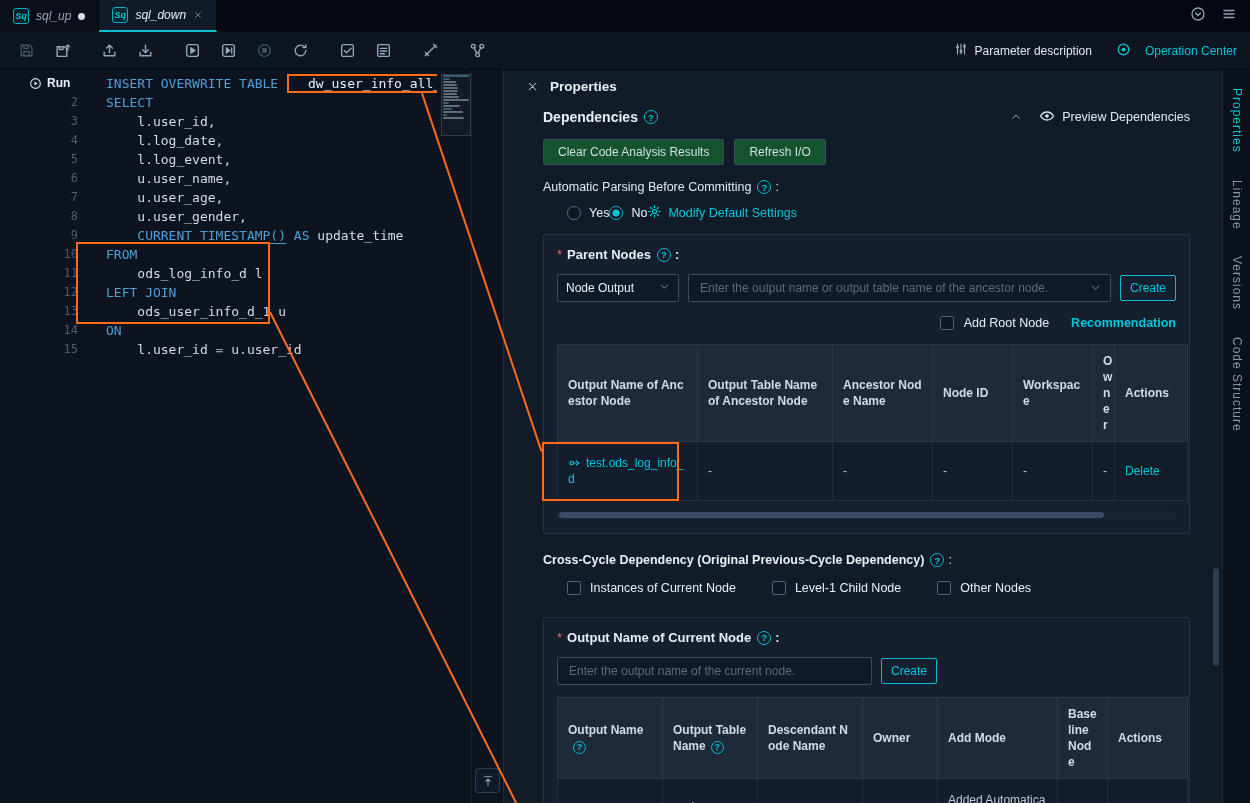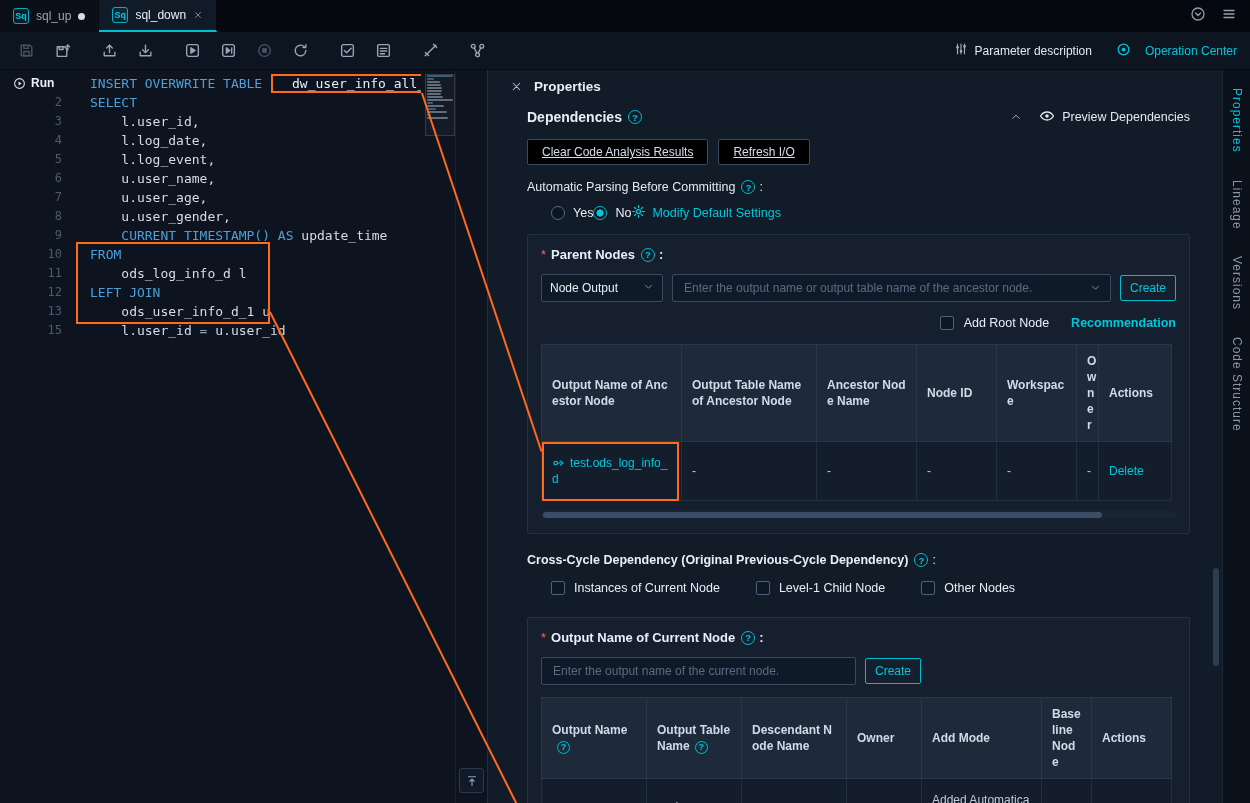--- a/index.html
+++ b/index.html
@@ -1,21 +1,21 @@
 <!DOCTYPE html>
 <html><head>
 <meta charset="utf-8">
 <style>
   html,body{margin:0;padding:0;background:#04070d;}
   *{box-sizing:border-box;}
   .app{position:relative;width:1250px;height:803px;overflow:hidden;background:#0d1420;
        font-family:"Liberation Sans",sans-serif;color:#c7d1de;}
 
   
-  .tabbar{height:32px;background:#05090f;display:flex;align-items:stretch;}
+  .tabbar{height:32px;background:#05090f;display:flex;align-items:stretch;font-style:italic;}
   .tab{display:flex;align-items:center;gap:7px;padding:0 13px;font-size:12px;color:#9aa6b6;
        background:#0a0f18;border-right:1px solid #05090f;cursor:pointer;}
   .tab.active{background:#111a27;color:#e9eff7;border-bottom:2px solid #00c1d6;}
   .badge{width:16px;height:16px;border:1px solid #00afc4;border-radius:3px;color:#00c7da;
          font-size:9px;font-weight:700;display:inline-flex;align-items:center;justify-content:center;
          background:rgba(0,193,214,.08);flex:none;}
   .dot{width:7px;height:7px;border-radius:50%;background:#d7dee8;flex:none;}
   .tclose{color:#8b98a9;display:inline-flex;}
   .tclose svg{width:10px;height:10px;}
   .tabbar-right{margin-left:auto;display:flex;align-items:center;gap:15px;padding-right:13px;color:#8fa0b2;}
@@ -30,21 +30,21 @@
   .tbtn.gap{margin-left:11px;}
   .tbtn.dis{color:#475363;}
   .tbtn svg{width:17px;height:17px;}
   .toolbar-right{margin-left:auto;display:flex;align-items:center;gap:24px;font-size:12px;color:#e2e9f2;}
   .paramdesc{display:flex;gap:7px;align-items:center;cursor:pointer;}
   .paramdesc svg{width:14px;height:14px;color:#9fb0c2;}
   .opcenter{color:#00c7da;display:flex;gap:14px;align-items:center;cursor:pointer;}
   .opcenter svg{width:15px;height:15px;}
 
   
-  .main{display:flex;height:733px;position:relative;}
+  .main{display:flex;height:733px;position:relative;margin-left:16px;}
 
   
   .editor{width:487px;flex:none;position:relative;background:#0d1420;}
   .rows{position:absolute;left:0;top:4px;right:66px;bottom:0;overflow:hidden;
         font-family:"DejaVu Sans Mono",monospace;font-size:13px;line-height:19px;}
   .row{display:flex;height:19px;}
   .gut{width:78px;flex:none;text-align:right;padding-right:16px;color:#4d5b6e;font-size:12px;}
   .runbtn{width:78px;flex:none;display:flex;align-items:center;gap:5px;padding-left:13px;
           color:#eaf0f8;font-family:"Liberation Sans",sans-serif;font-size:12px;font-weight:700;cursor:pointer;}
   .runbtn svg{width:13px;height:13px;color:#dbe3ec;flex:none;}
@@ -82,21 +82,21 @@
   .dep-right{margin-left:auto;display:flex;align-items:center;gap:17px;color:#e2e9f2;font-size:12.5px;}
   .caret{color:#9fb0c2;display:inline-flex;cursor:pointer;}
   .caret svg{width:12px;height:12px;}
   .preview{display:flex;align-items:center;gap:7px;cursor:pointer;}
   .preview svg{width:16px;height:16px;color:#dfe7f0;}
 
   .btn-row{display:flex;gap:10px;margin-top:13px;}
   .btn{height:26px;font-size:12px;border-radius:2px;padding:0 14px;cursor:pointer;
        font-family:"Liberation Sans",sans-serif;}
   .btn.primary{background:#00a9c0;border:1px solid #00a9c0;color:#fff;}
-  .btn.ghost{background:#000000;border:1px solid #3a4a5f;color:#d5dee9;text-decoration:underline;}
+  .btn.ghost{background:#14532d;border:1px solid #3a4a5f;color:#d5dee9;}
   .btn.create{background:transparent;border:1px solid #00bcd0;color:#00c7da;padding:0 9px;flex:none;}
 
   .label-row{margin-top:14px;font-size:12.5px;color:#e2e9f2;display:flex;align-items:center;height:16px;}
   .label-row .t{font-weight:400;}
   .colon{margin-left:4px;}
   .radio-row{display:flex;align-items:center;margin-top:10px;padding-left:24px;
              font-size:12.5px;height:16px;color:#e9eff7;}
   .radio{display:flex;align-items:center;gap:8px;cursor:pointer;}
   .rdot{width:14px;height:14px;border-radius:50%;border:1px solid #5a6a80;background:#0c1622;flex:none;}
   .radio.sel .rdot{border-color:#00bcd0;background:radial-gradient(circle,#00c7da 0 3.5px,#0c1622 3.6px);}
@@ -343,20 +343,24 @@
             <span class="gut">11</span>
             <span class="codeln"><span class="pl">    ods_log_info_d l</span></span>
           </div>
           <div class="row">
             <span class="gut">12</span>
             <span class="codeln"><span class="kw">LEFT JOIN</span></span>
           </div>
           <div class="row">
             <span class="gut">13</span>
             <span class="codeln"><span class="pl">    ods_user_info_d_1 u</span></span>
+          </div>
+          <div class="row">
+            <span class="gut">14</span>
+            <span class="codeln"><span class="kw">ON</span></span>
           </div>
           <div class="row">
             <span class="gut">15</span>
             <span class="codeln"><span class="pl">    l.user_id </span><span class="op">=</span><span class="pl"> u.user_id</span></span>
           </div>
         </div>
       <div class="minimap" id="minimap">
           <div class="mmline" style="width: 26px; background: rgb(79, 135, 173); opacity: 0.6;"></div>
           <div class="mmline" style="width: 7.32px; background: rgb(79, 135, 173); opacity: 0.6;"></div>
           <div class="mmline" style="width: 13.08px; background: rgb(147, 162, 180); opacity: 0.6;"></div>

